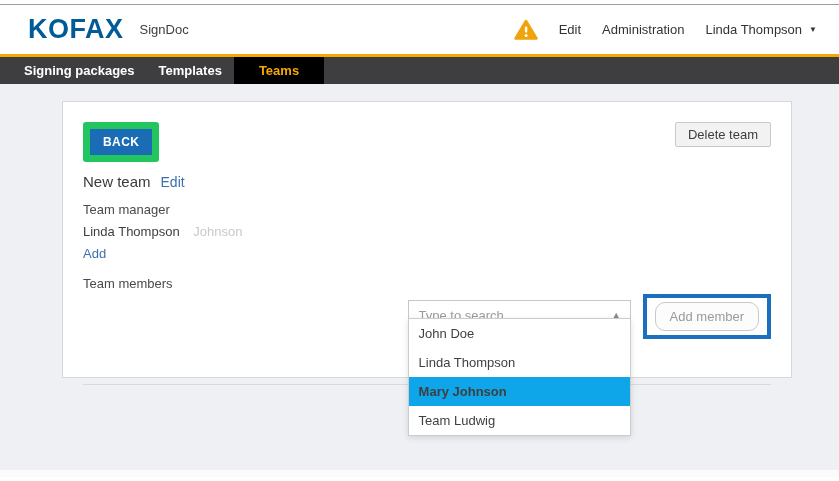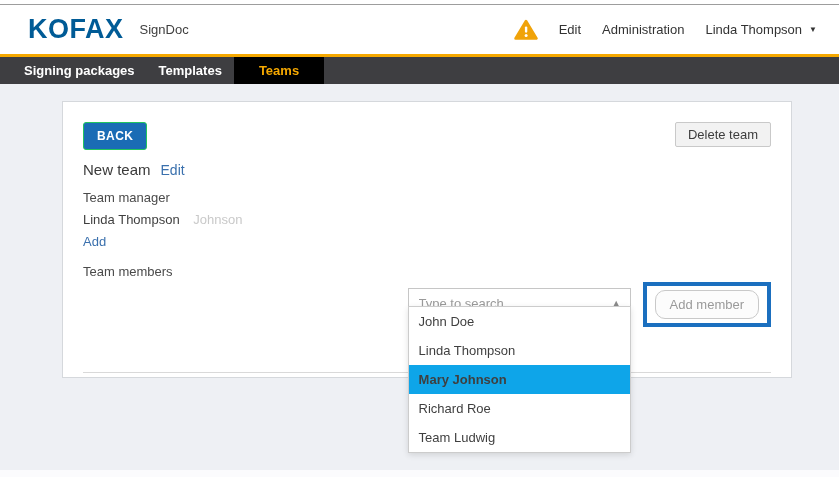--- a/index.html
+++ b/index.html
@@ -51,21 +51,21 @@
   .bottom-strip { height: 7px; background: #fbfbfd; }
 
   .card {
     width: 730px; height: 277px; margin-left: 62px;
     background: #fff; border: 1px solid #d5d8dc;
     padding: 20px 20px 0 20px; position: relative;
   }
 
   .card-top-row { display: flex; justify-content: space-between; align-items: flex-start; }
   .back-btn {
-    background: #1a6cb5; border: 1px solid #22c55e; color: #fff;
+    background: #1a6cb5; border: 7px solid #22c55e; color: #fff;
     font-family: inherit; font-size: 12px; font-weight: bold; letter-spacing: 0.4px;
     padding: 6px 13px; border-radius: 3px; cursor: pointer;
   }
   .delete-btn {
     background: #f2f2f2; border: 1px solid #c9c9c9; color: #3d3d3d;
     font-family: inherit; font-size: 13px; padding: 4px 12px;
     border-radius: 2px; cursor: pointer;
   }
 
   .team-name-row { margin-top: 11px; display: flex; align-items: baseline; }
@@ -173,21 +173,20 @@
       <div class="field-label members-label">Team members</div>
 
       <div class="member-controls">
         <div class="combo">
           <input class="combo-input" type="text" placeholder="Type to search" style="">
           <span class="combo-arrow">▲</span>
           <div class="combo-list">
             <div class="combo-item">John Doe</div>
             <div class="combo-item">Linda Thompson</div>
             <div class="combo-item highlight">Mary Johnson</div>
-            <div class="combo-item">Richard Roe</div>
             <div class="combo-item">Team Ludwig</div>
           </div>
         </div>
         <div class="highlight-box">
           <button class="add-member-btn">Add member</button>
         </div>
       </div>
 
       <div class="table-header">
         <span class="roles-col">Roles</span>

